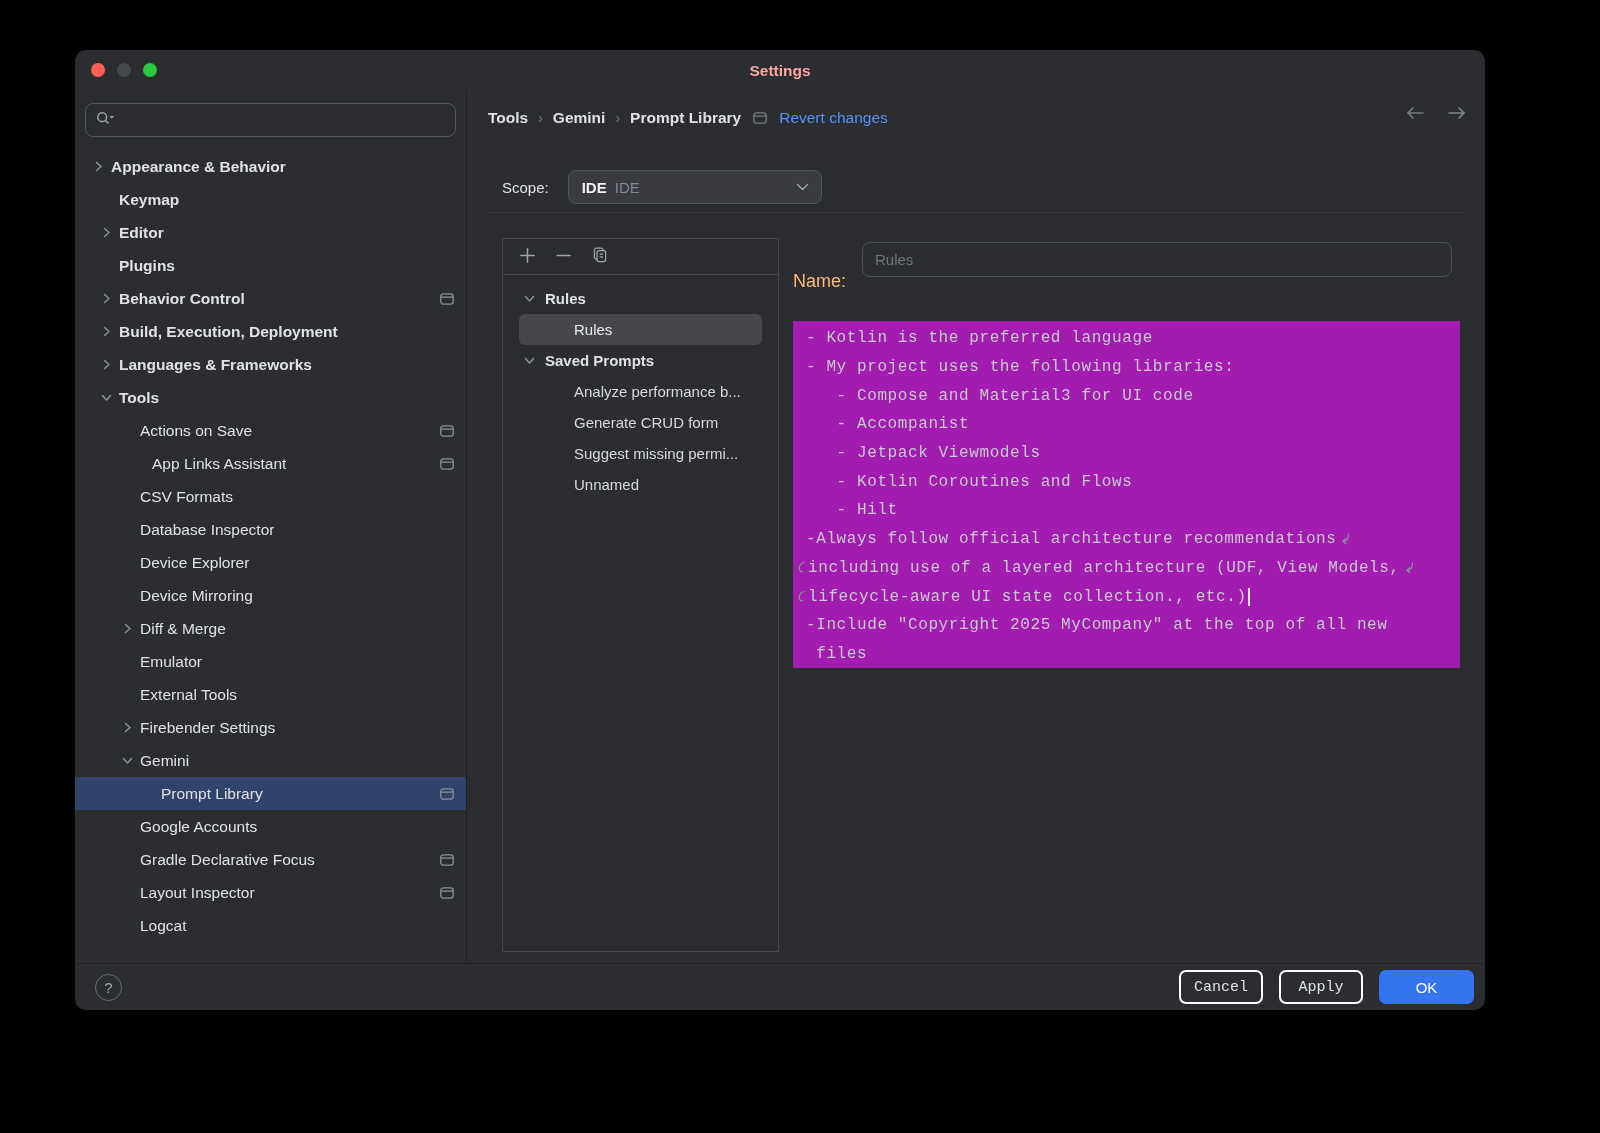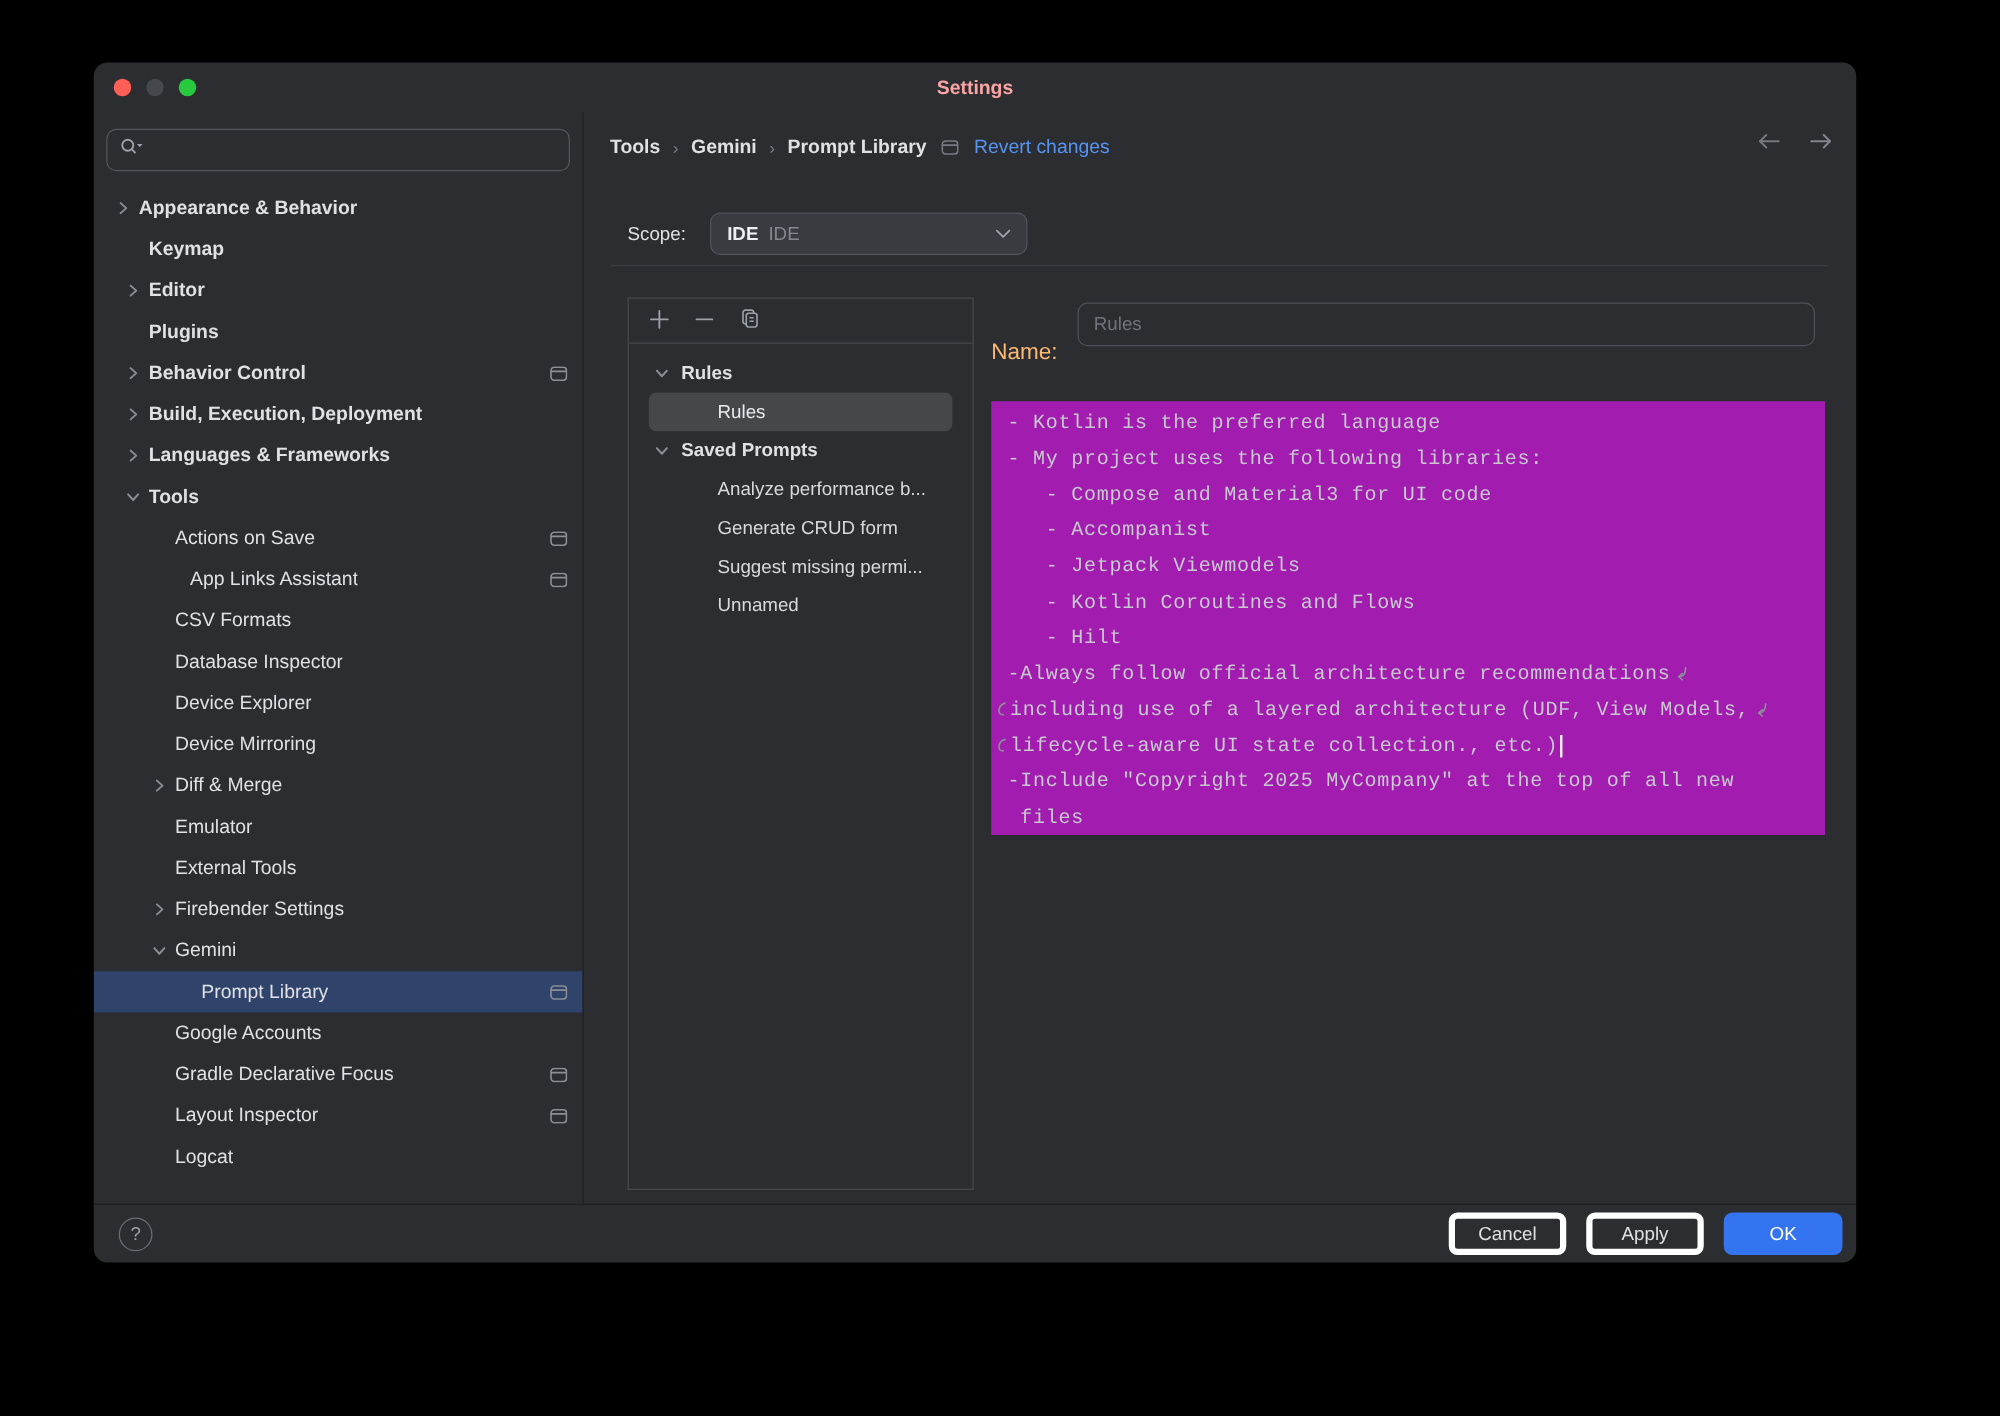--- a/index.html
+++ b/index.html
@@ -90,21 +90,21 @@
 
   
   .footer { flex:none; height:47px; border-top:1px solid #1f2124; display:flex; align-items:center;
     padding:0 11px 0 20px; }
   .help-btn { width:27px; height:27px; border-radius:50%; border:1.5px solid #696d74; background:none;
     color:#9da1a8; display:flex; align-items:center; justify-content:center; font-size:15px;
     font-family:"Liberation Sans",sans-serif; }
   .spacer { flex:1; }
   .btn { height:34px; border-radius:7px; font-size:15px; display:flex; align-items:center; justify-content:center;
     font-family:"Liberation Sans",sans-serif; cursor:default; }
-  .btn.secondary { border:5px solid #ffffff; color:#dfe1e5; background:transparent; width:94px; margin-left:16px; }
+  .btn.secondary { border:2px solid #ffffff; color:#dfe1e5; background:transparent; width:84px; margin-left:16px;font-family:Liberation Mono, monospace; }
   .btn.primary { background:#3574f0; color:#fff; border:none; width:95px; margin-left:16px; }
 </style>
 </head>
 <body>
 
 <div class="stage">
   <div class="window">
 
     <div class="titlebar">
       <div class="lights">

